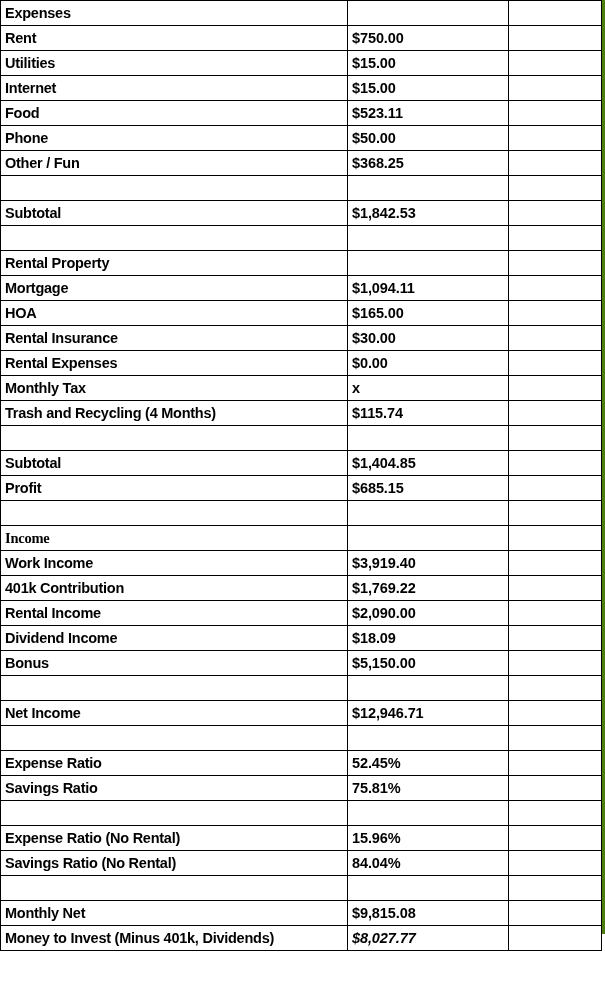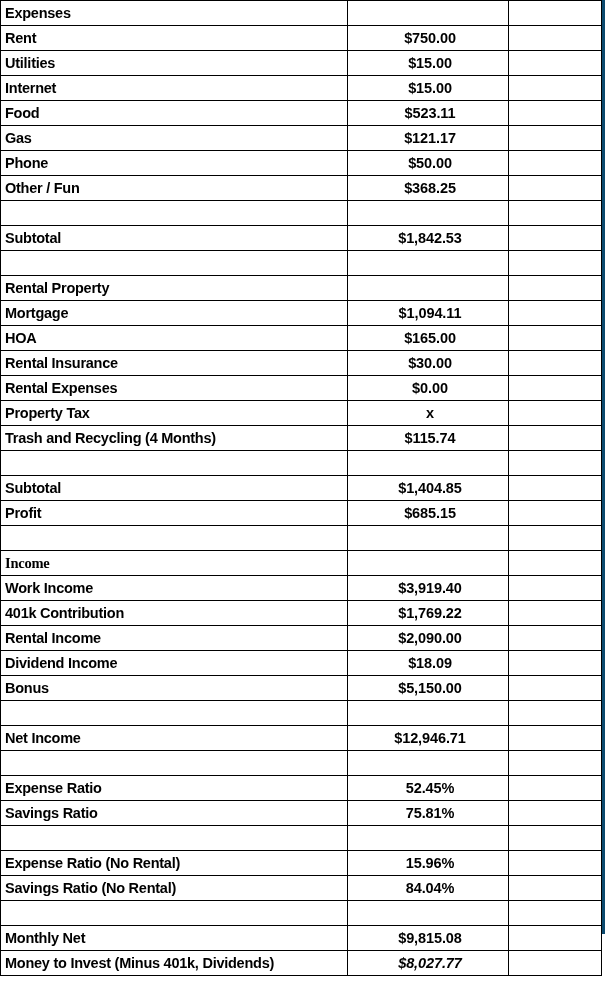--- a/index.html
+++ b/index.html
@@ -11,21 +11,21 @@
   body {
     width: 605px;
     height: 1001px;
     overflow: hidden;
     font-family: "Liberation Sans", "DejaVu Sans", sans-serif;
   }
   #sheet {
     width: 605px;
     height: 934px;
     position: relative;
-    background: #0c4a6e;
+    background: #4d7c0f;
   }
   table.grid {
     border-collapse: collapse;
     table-layout: fixed;
     width: 601px;
     margin: 0;
     padding: 0;
   }
   table.grid col.c-label { width: 347px; }
   table.grid col.c-value { width: 161px; }
@@ -47,21 +47,20 @@
     overflow: hidden;
     vertical-align: middle;
     background: #ffffff;
   }
   table.grid td.col-label {
     border-left: 1px solid #000000;
     letter-spacing: -0.25px;
   }
   table.grid td.col-value {
     letter-spacing: -0.1px;
-    text-align: center;
   }
   table.grid tr.first-row td {
     border-top: 1px solid #000000;
   }
   
   td.fill-amber  { background: #ffc000; }
   td.fill-purple { background: #ccc0da; margin-top: 32px; }
   td.fill-blue   { background: #00b0f0; font-family: Liberation Serif, serif; }
   td.fill-red    { background: #ff0000; }
   td.fill-green  { background: #66ff66; font-style: italic; }
@@ -96,25 +95,20 @@
           <td class="col-label">Internet</td>
           <td class="col-value">$15.00</td>
           <td class="col-extra"></td>
         </tr>
         <tr>
           <td class="col-label">Food</td>
           <td class="col-value">$523.11</td>
           <td class="col-extra"></td>
         </tr>
         <tr>
-          <td class="col-label">Gas</td>
-          <td class="col-value">$121.17</td>
-          <td class="col-extra"></td>
-        </tr>
-        <tr>
           <td class="col-label">Phone</td>
           <td class="col-value">$50.00</td>
           <td class="col-extra"></td>
         </tr>
         <tr>
           <td class="col-label">Other / Fun</td>
           <td class="col-value">$368.25</td>
           <td class="col-extra"></td>
         </tr>
         <tr>
@@ -151,21 +145,21 @@
           <td class="col-label">Rental Insurance</td>
           <td class="col-value">$30.00</td>
           <td class="col-extra"></td>
         </tr>
         <tr>
           <td class="col-label">Rental Expenses</td>
           <td class="col-value">$0.00</td>
           <td class="col-extra"></td>
         </tr>
         <tr>
-          <td class="col-label">Property Tax</td>
+          <td class="col-label">Monthly Tax</td>
           <td class="col-value">x</td>
           <td class="col-extra"></td>
         </tr>
         <tr>
           <td class="col-label">Trash and Recycling (4 Months)</td>
           <td class="col-value">$115.74</td>
           <td class="col-extra"></td>
         </tr>
         <tr>
           <td class="col-label"></td>

